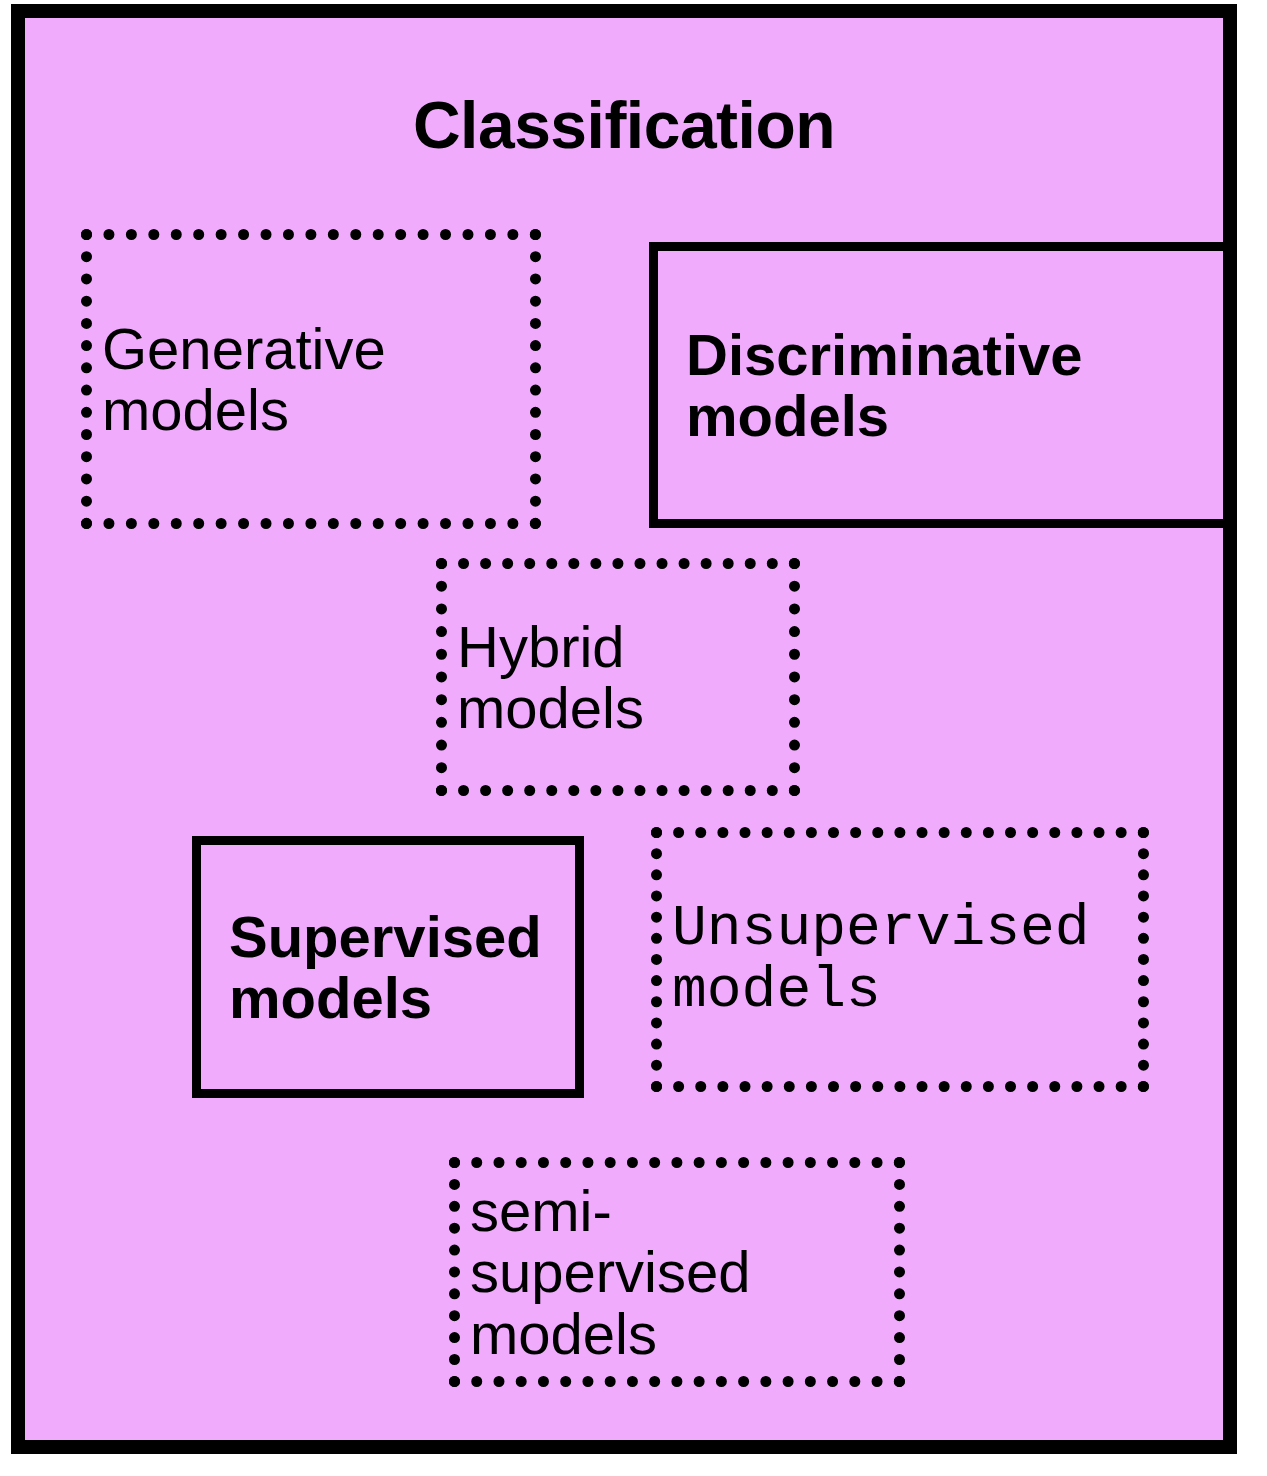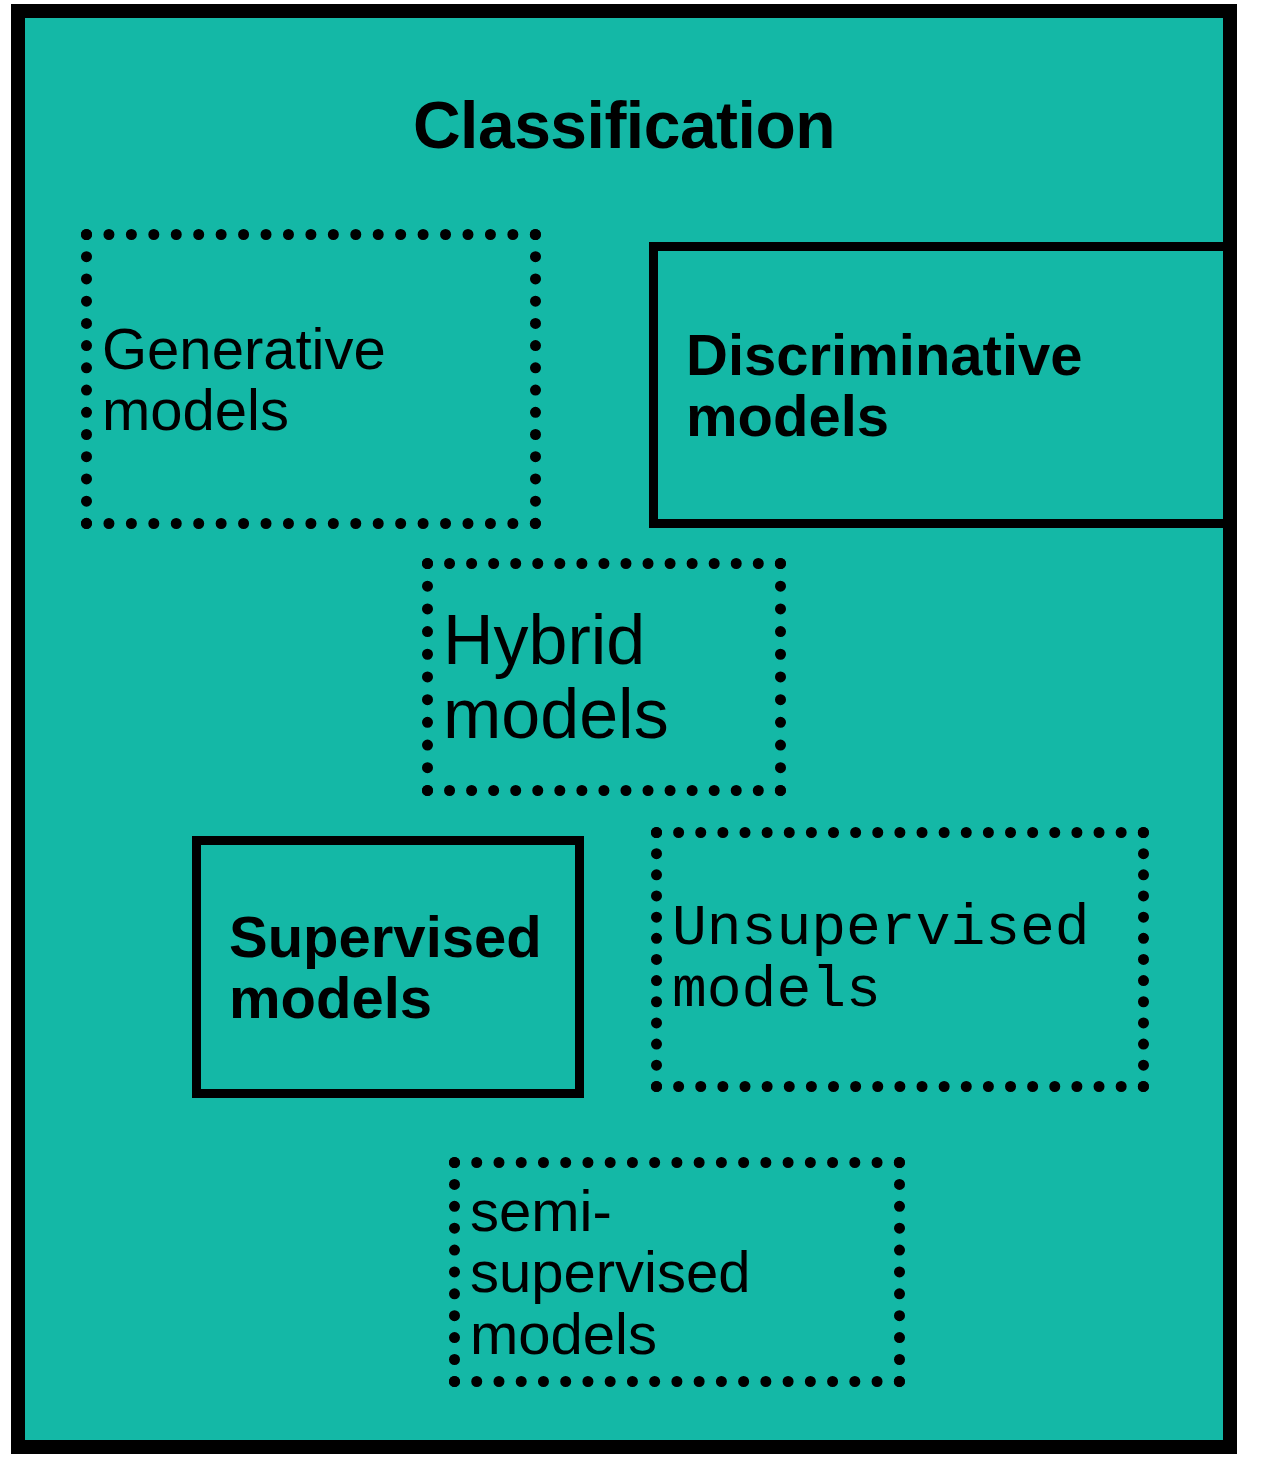--- a/index.html
+++ b/index.html
@@ -15,21 +15,21 @@
     font-family: "Liberation Sans", sans-serif;
     overflow: hidden;
   }
   
   #frame {
     position: absolute;
     left: 11px;
     top: 4px;
     width: 1226px;
     height: 1450px;
-    background: #14b8a6;
+    background: #f0abfc;
     border: 14px solid #000000;
     box-sizing: border-box;
   }
   #title {
     position: absolute;
     left: 0;
     top: 74px;
     width: 100%;
     text-align: center;
     font-size: 66px;
@@ -65,22 +65,22 @@
   
   #node-generative {
     left: 56px;  top: 211px;  width: 460px;  height: 300px;
     font-size: 58px;
   }
   #node-discriminative {
     left: 624px; top: 224px;  width: 586px;  height: 286px;
     font-size: 58px;
   }
   #node-hybrid {
-    left: 397px; top: 540px;  width: 364px;  height: 238px;
-    font-size: 70px;
+    left: 411px; top: 540px;  width: 364px;  height: 238px;
+    font-size: 58px;
   }
   #node-supervised {
     left: 167px; top: 818px;  width: 392px;  height: 262px;
     font-size: 58px;
   }
   #node-unsupervised {
     left: 626px; top: 809px;  width: 498px;  height: 265px;
     font-size: 58px;
     font-family: Liberation Mono, monospace;
   }

